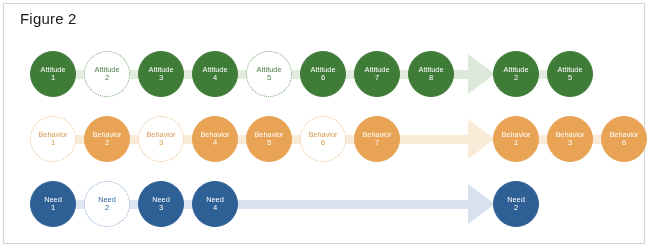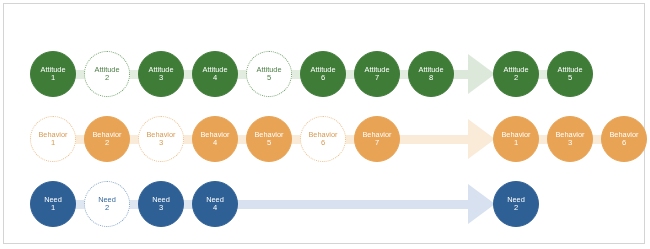--- a/index.html
+++ b/index.html
@@ -109,20 +109,21 @@
   .arrow.green  .head  { border-left: 27px solid #DCE9DA; }
   .arrow.orange .shaft { background: #FAEBD8; }
   .arrow.orange .head  { border-left: 27px solid #FAEBD8; }
   .arrow.blue   .shaft { background: #D7E1EF; }
   .arrow.blue   .head  { border-left: 27px solid #D7E1EF; }
 </style>
 </head>
 <body>
 
 <div id="figure-frame">
+  <div id="figure-title">Figure 2</div>
 
   <div class="row" id="row-attitude">
       <div class="node filled green" style="left: 26px;">
         <span class="lbl">Attitude</span>
         <span class="num">1</span>
       </div>
       <div class="link green" style="left: 70px; width: 12px;"></div>
       <div class="node hollow green" style="left: 80px;">
         <span class="lbl">Attitude</span>
         <span class="num">2</span>

